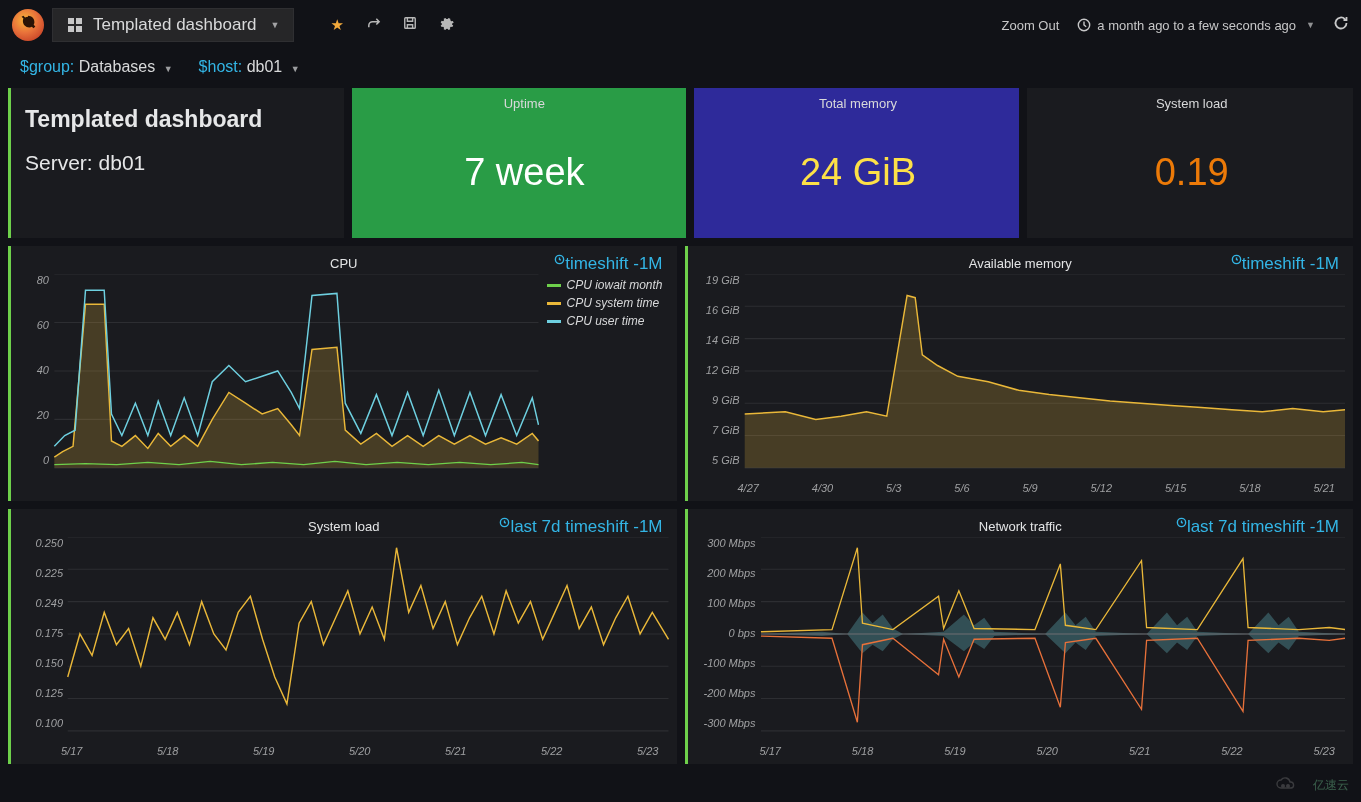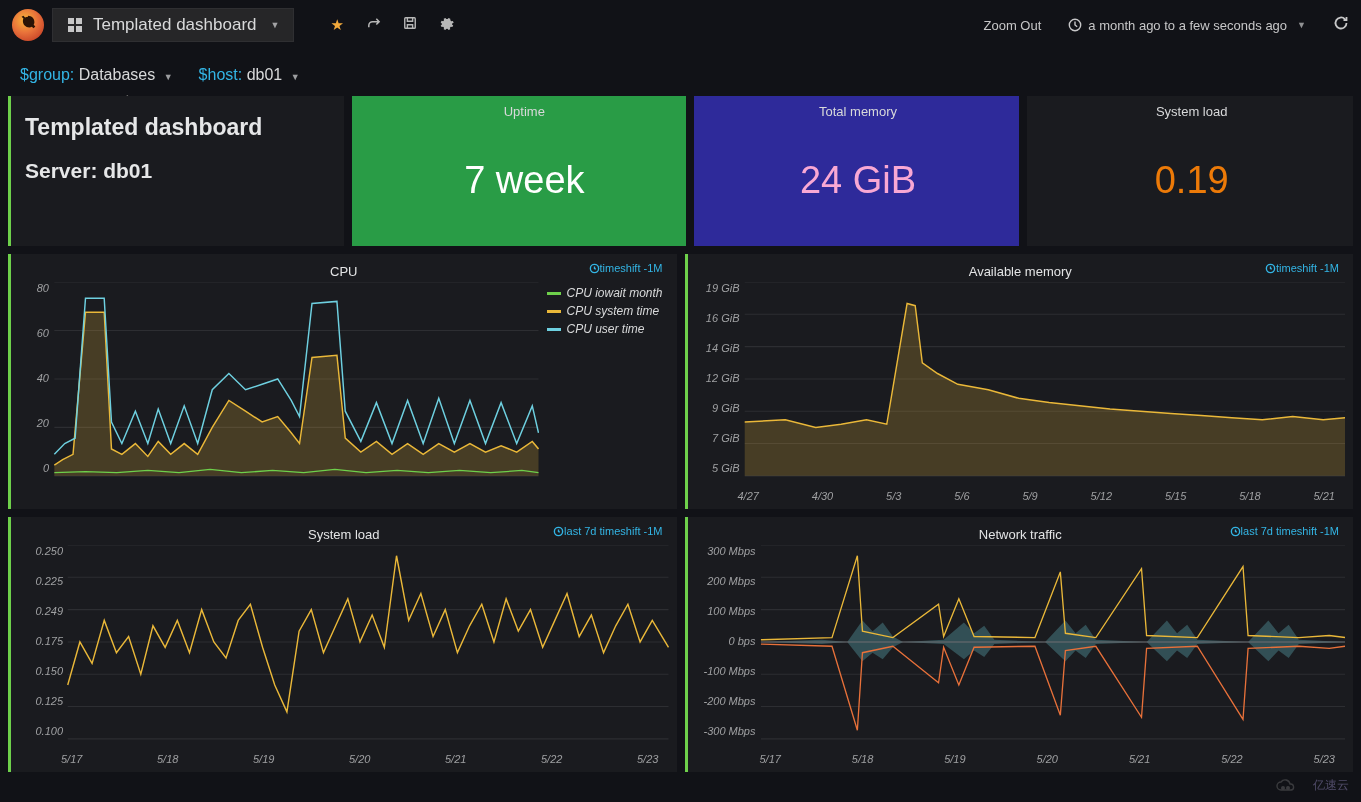--- a/index.html
+++ b/index.html
@@ -34,70 +34,69 @@
   display: flex; align-items: center; gap: 10px;
   color: #d8d9da;
   font-size: 17px;
   cursor: pointer;
 }
 .dash-select .grid-icon { display:flex; }
 .caret { font-size: 9px; opacity: 0.7; margin-left: 4px; }
 .topbar-actions { display: flex; gap: 22px; margin-left: 28px; }
 .topbar-actions .ico { color: #b7b7b7; cursor: pointer; font-size: 15px; }
 .topbar-actions .star { color: #f2a93b; }
-.topbar-right { margin-left: auto; display: flex; align-items: center; gap: 27px; font-size: 13px; color: #c7c7c8; }
+.topbar-right { margin-left: auto; display: flex; align-items: center; gap: 18px; font-size: 13px; color: #c7c7c8; }
 .time-picker { display: flex; align-items: center; gap: 6px; cursor: pointer; }
 .refresh-ico { font-size: 16px; cursor:pointer; }
 .varbar {
   padding: 8px 20px 12px;
   display: flex; gap: 26px; align-items: center;
   font-size: 16px;
-  margin-top: 8px;
 }
 .varbar .varname { color: #33b5e5; }
 .varbar .varval { color: #d8d9da; cursor: pointer; }
 .cursor-hand { position:absolute; left:121px; top:94px; font-size:16px; color:#fff; pointer-events:none; }
 .row { display: flex; gap: 8px; padding: 0 8px; margin-bottom: 8px; }
 .panel {
   background: #1a1b1f;
   position: relative;
   border-left: 3px solid transparent;
 }
 .panel.accent { border-left-color: #6ed04b; }
 .title-panel { flex: 0 0 336px; height: 150px; padding: 18px 14px; }
 .title-panel h2 { font-size: 23px; font-weight: 700; color: #e6e7e8; margin-bottom: 18px; }
-.title-panel h3 { font-size: 21px; font-weight: 700; color: #e6e7e8; }
+.title-panel h3 { font-size: 21px; font-weight: 400; color: #e6e7e8; }
 .stat {
   flex: 1; height: 150px;
   display:flex; flex-direction:column; align-items:center; justify-content:flex-start;
   padding-top: 8px;
 }
 .stat-title { font-size: 13px; color: #d8d9da; font-weight:500; }
 .stat-value { font-size: 38px; font-weight: 400; margin-top: 40px; }
 .stat.green { background:#299c46; color:#fff;padding-left:8px; }
 .stat.green .stat-value{ color:#fff; }
 .stat.blue { background:#2e2a9a; color:#fff; }
-.stat.blue .stat-value{ color:#f9a8d4; }
+.stat.blue .stat-value{ color:#fde047; }
 .stat.plain .stat-value { color:#ec7a08; font-weight:500; }
 .graph-panel { flex:1; height:255px; padding: 6px 8px 4px 8px; }
 .graph-header { display:flex; align-items:center; justify-content:center; position:relative; height:22px; }
 .graph-title { font-size:13px; color:#e3e4e5; font-weight:500; }
-.timeshift { position:absolute; right:6px; top:2px; font-size:11px; color:#33b5e5; display:flex; align-items:flex-end; }
+.timeshift { position:absolute; right:6px; top:2px; font-size:17px; color:#33b5e5; display:flex; align-items:flex-start; }
 .graph-body { display:flex; height: 210px; font-style: italic; }
 .plot-area { flex:1; position:relative; }
 .plot-area svg { width:100%; height:100%; display:block; }
 .legend { width: 130px; padding: 4px 2px 0 8px; font-size:12px; }
 .legend-item { display:flex; align-items:center; gap:6px; margin-bottom:4px; cursor:pointer; }
 .legend-swatch { width:14px; height:3px; display:inline-block; }
 .xaxis-labels { display:flex; justify-content:space-around; font-size:11px; color:#9fa0a2; margin-top:-2px; padding-left:32px; }
 .xaxis-labels.wide { padding-left:42px; }
 .yaxis { position:absolute; left:0; top:0; bottom:18px; width:34px; display:flex; flex-direction:column; justify-content:space-between; font-size:11px; color:#9fa0a2; text-align:right; padding-right:4px; }
 .yaxis.wide { width:48px; }
 .grid-line { stroke:#2d2e32; stroke-width:1; }
-.watermark { position:fixed; right:12px; bottom:8px; opacity:0.35; font-size:12px; color:#c4b5fd; display:flex; align-items:center; gap:16px;}
+.watermark { position:fixed; right:12px; bottom:8px; opacity:0.35; font-size:12px; color:#86efac; display:flex; gap:16px;}
 </style>
 </head>
 <body>
 
 <div class="topbar">
   <div class="logo">
     <svg viewBox="0 0 24 24">
         <path fill="#2a1306" d="M12 2c4 0 7 3 7 7 0 1-.3 2-.8 2.8l1.8 1.8-2 2-1.8-1.8c-.8.5-1.8.8-2.8.8-4 0-7-3-7-7 0-1 .2-1.9.6-2.7L5 3l2-1 1.8 1.8C9.7 3.3 10.8 3 12 3z"></path>
       </svg>
   </div>

